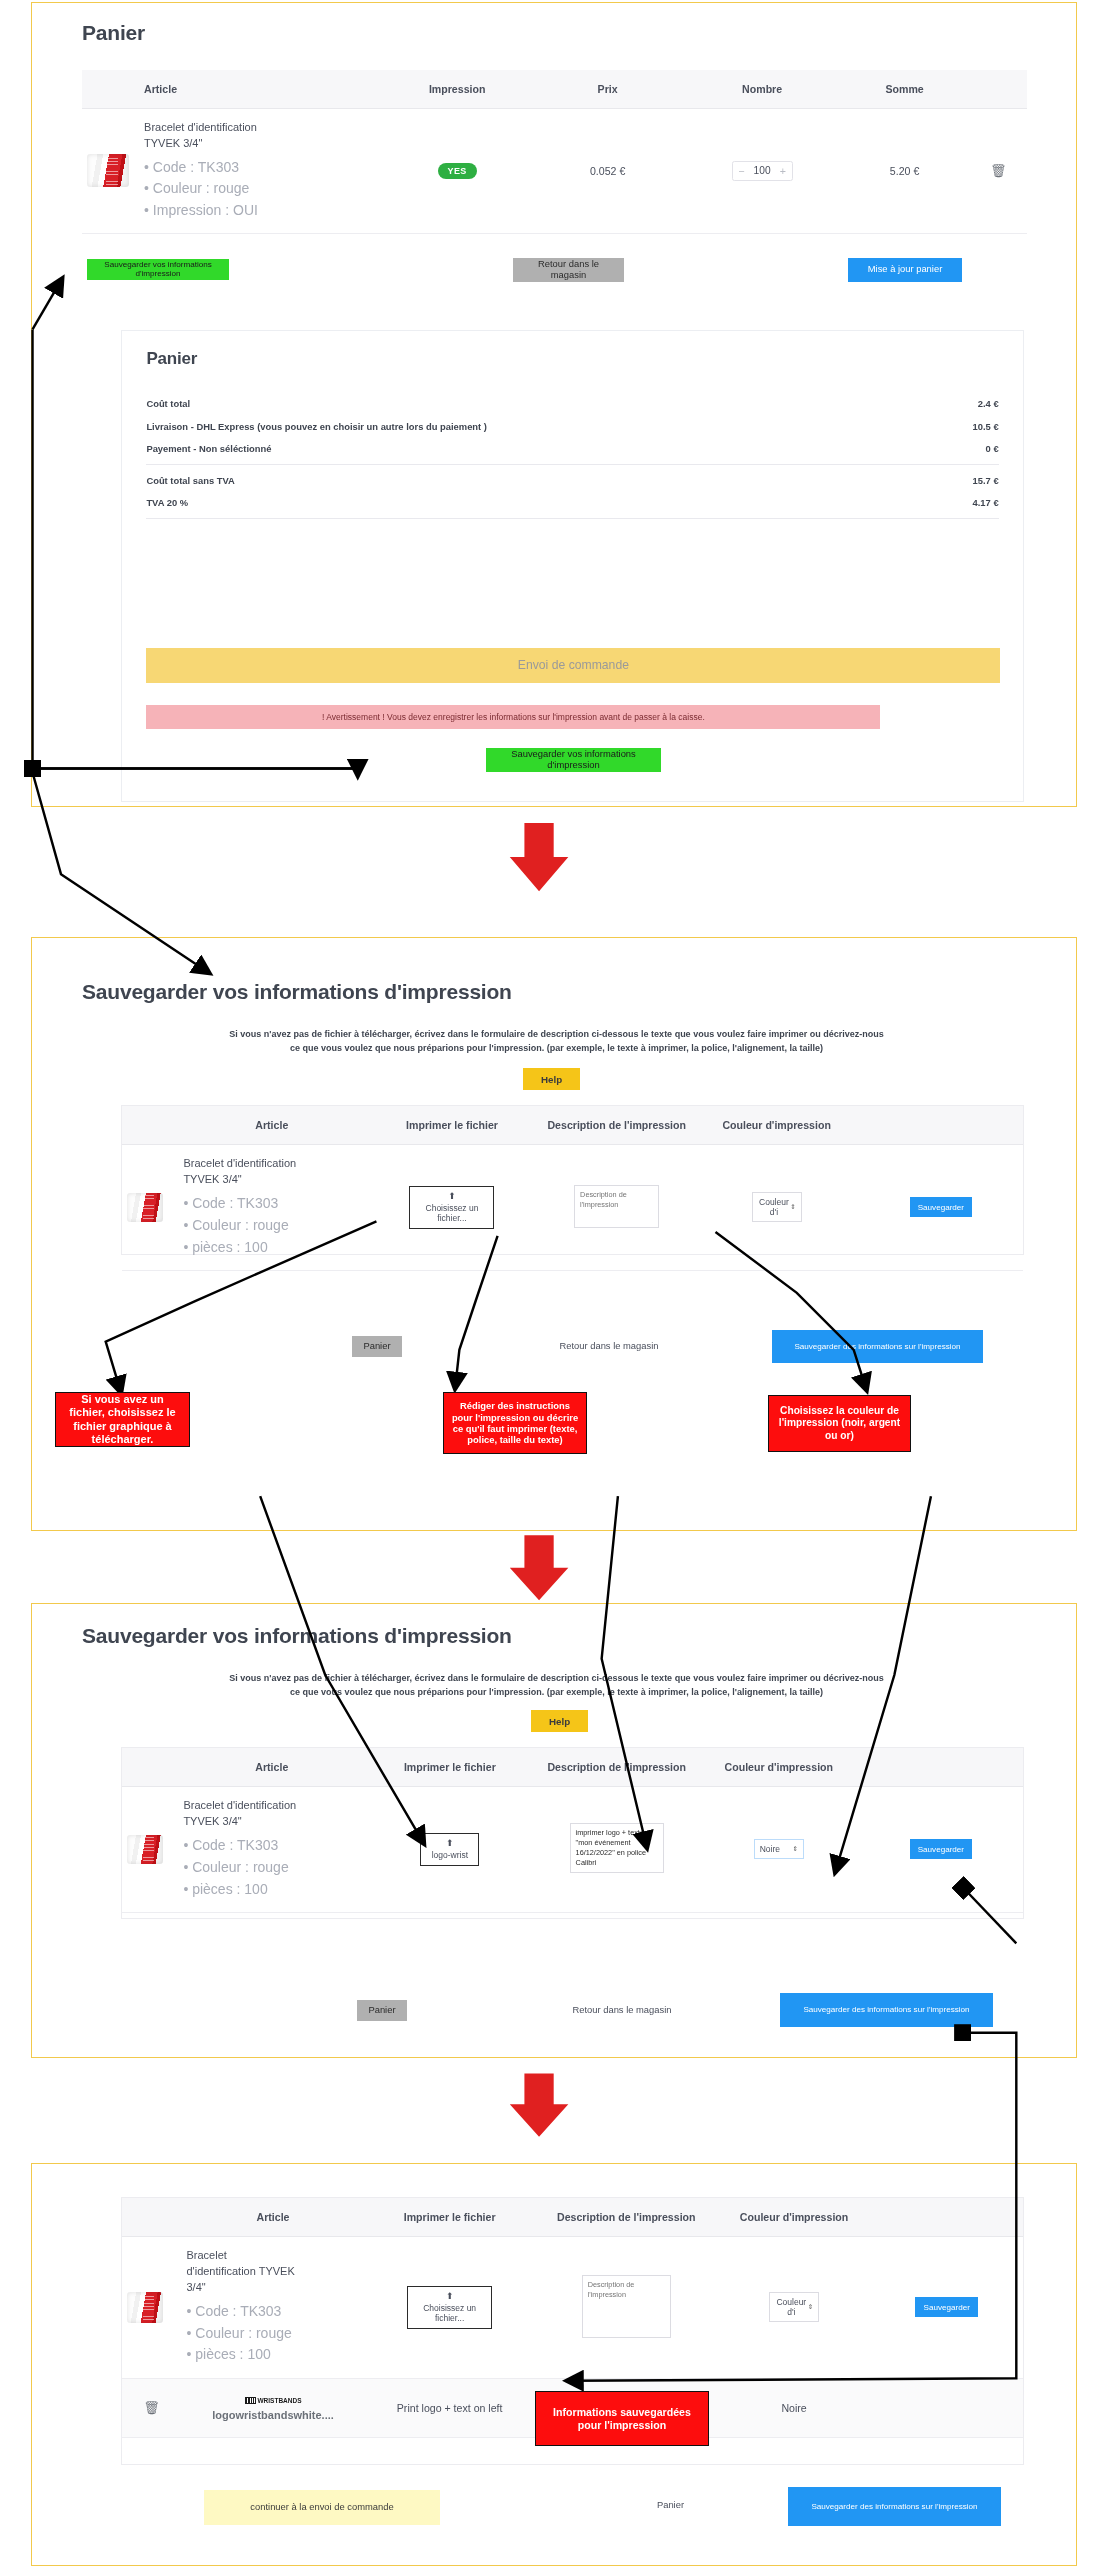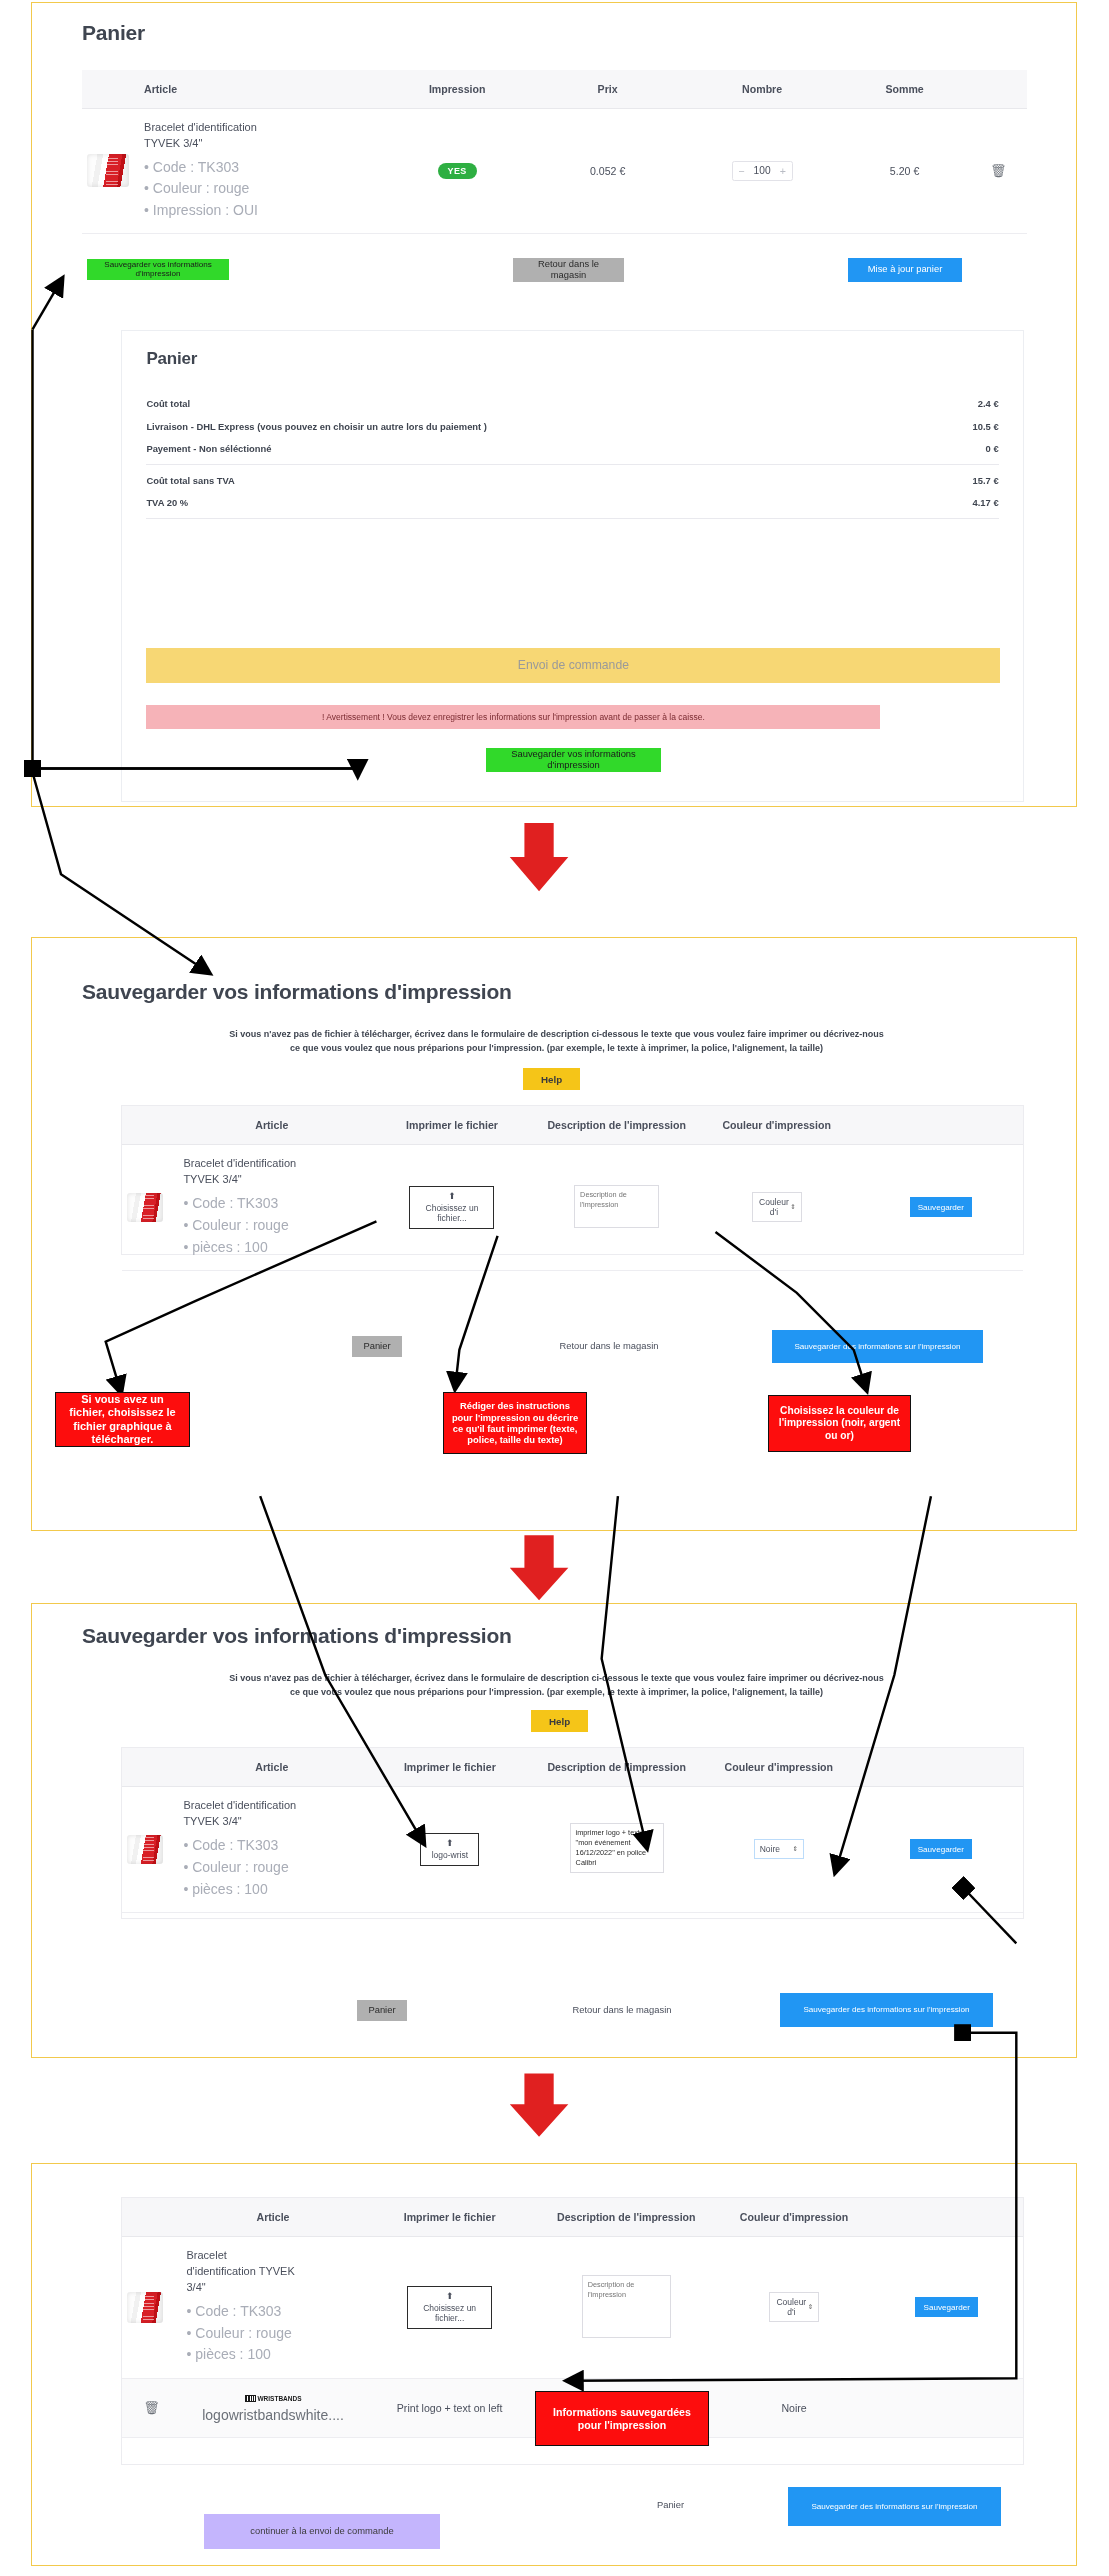--- a/index.html
+++ b/index.html
@@ -52,21 +52,21 @@
   }
   .qty .s { color:#b9bcc4; font-size:10.6px; width:14.6px; text-align:center; cursor:pointer;}
   .qty .v { font-size:10.2px; color:#4a4f5c; padding:0 4.9px; }
   .trash { font-size:13px; color:#6b7078; cursor:pointer; }
 
   .btn { border:0; font-size:9px; cursor:pointer; display:inline-flex; align-items:center;
          justify-content:center; text-align:center; line-height:1.15; padding:3.3px 6.5px; }
   .btn-green { background:#31d92a; color:#1a1a1a; font-size:8.1px; }
   .btn-grey  { background:#b0b0b0; color:#2b2b2b; font-size:9.4px; }
   .btn-blue  { background:#2196f3; color:#ffffff; font-size:8.1px; }
-  .btn-yellow{ background:#c4b5fd; color:#3c3c3c;margin-top:24px; }
+  .btn-yellow{ background:#fef9c3; color:#3c3c3c; }
   .btn-flat  { background:transparent; color:#4a4f5c; font-size:9.4px; }
 
   
   .sum-row { display:flex; justify-content:space-between; font-size:9.4px; font-weight:bold;
              color:#3f4550; padding:5.7px 0; }
   .sum-div { border-top:0.8px solid #e9e9ee; margin:4.1px 0; }
   .sum-total { display:flex; justify-content:space-between; font-size:10.6px; font-weight:bold; color:#2f3440; padding:7.3px 0;}
   .bar-order { background:#f7d774; color:#9a9a9a; font-size:12.2px; text-align:center; padding:10.6px 0; }
   .bar-warn  { background:#f6b3b8; color:#7a2a30; font-size:8.5px; text-align:center; padding:7.3px 0; }
 
@@ -374,21 +374,21 @@
 
         <tr style="height:59px; background:#fafafb;">
           <td>
             <span class="trash">🗑</span>
           </td>
           <td>
             <div class="wb-logo">
               <span class="bars"></span>
               <span>WRISTBANDS</span>
             </div>
-            <div style="font-size:14px;color:#6b7078;margin-top:2.4px;">logowristbandswhite....</div>
+            <div style="font-size:11px;color:#6b7078;margin-top:2.4px;font-weight:bold;">logowristbandswhite....</div>
           </td>
           <td>Print logo + text on left</td>
           <td></td>
           <td>Noire</td>
           <td></td>
         </tr>
       </tbody>
     </table>
   </div>
 

